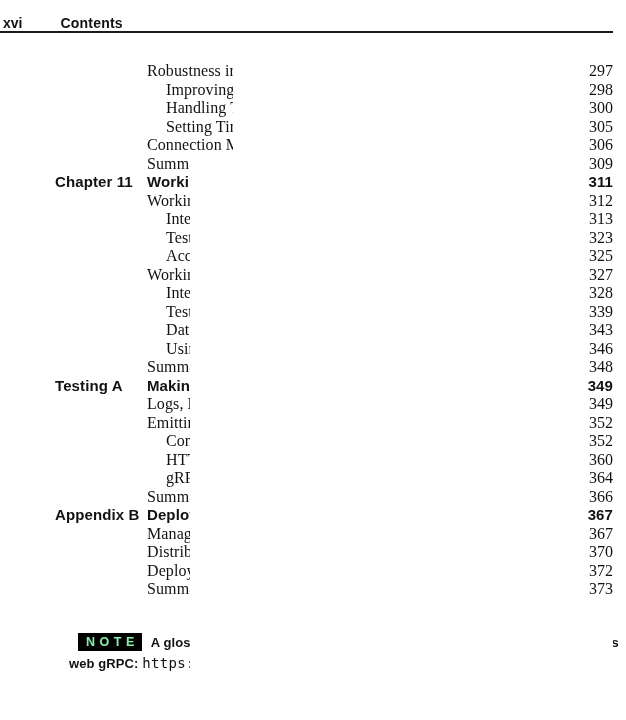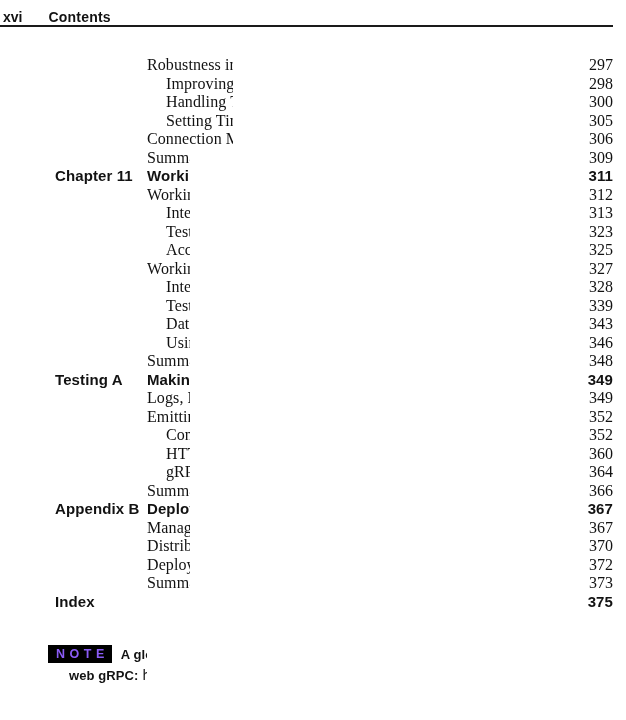--- a/index.html
+++ b/index.html
@@ -7,29 +7,29 @@
     position:relative;
     width:626px; height:720px;
     background:#ffffff;
     color:#121212;
     overflow:hidden;
     font-family:"Liberation Serif", serif;
   }
   
   .running-head {
     display:flex; align-items:flex-start;
-    padding:9px 0 0 3px;
+    padding:15px 0 0 3px;
     height:15px;
   }
   .folio {
     font:700 14px "Liberation Sans", sans-serif;
   }
   .head-title {
     font:700 14px "Liberation Sans", sans-serif;
-    margin-left:26px;
+    margin-left:38px;
     letter-spacing:0.2px;
   }
   .head-rule {
     width:613px; height:2px;
     background:#1a1a1a;
     margin-top:1px;
   }
   
   .toc { margin:29px 13px 0 55px; }
   .group { margin-top:0; }
@@ -64,27 +64,28 @@
     margin:33px 18px 0 48px;
     padding-left:21px;
     text-indent:-21px;
     font:700 13px "Liberation Sans", sans-serif;
     line-height:21px;
     white-space:nowrap;
     letter-spacing:0.1px;
   }
   .note-badge {
     display:inline-block;
-    background:#000000; color:#8b5cf6;
+    background:#000000; color:#86efac;
     font:700 12.5px "Liberation Sans", sans-serif;
     letter-spacing:4.5px;
     padding:2px 3px 2px 8px;
     margin-right:9px;
     text-indent:0;
     vertical-align:1px;
+    margin-left:30px;
   }
   .note-url {
     font:400 14px "DejaVu Sans Mono", monospace;
     letter-spacing:0.3px;
   }
 </style>
 </head>
 <body>
 
 <div class="page">
@@ -242,27 +243,20 @@
           <span class="label"></span>
           <span class="title">Deploying Server Applications</span>
           <span class="page">372</span>
         </div>
         <div class="row">
           <span class="label"></span>
           <span class="title">Summary</span>
           <span class="page">373</span>
         </div>
       </div>
-      <div class="group">
-        <div class="row head">
-          <span class="label">Index</span>
-          <span class="title"></span>
-          <span class="page">375</span>
-        </div>
-      </div>
     </main>
 
   <div class="note">
     <span class="note-badge">NOTE</span><span class="note-line1">A glossary of relevant terms is available for free download from the book’s</span><br>
     <span class="note-line2-prefix">web gRPC: </span><span class="note-url">https://www.wiley.com/go/practicalgo.</span>
   </div>
 
 </div>
 
 </body></html>

